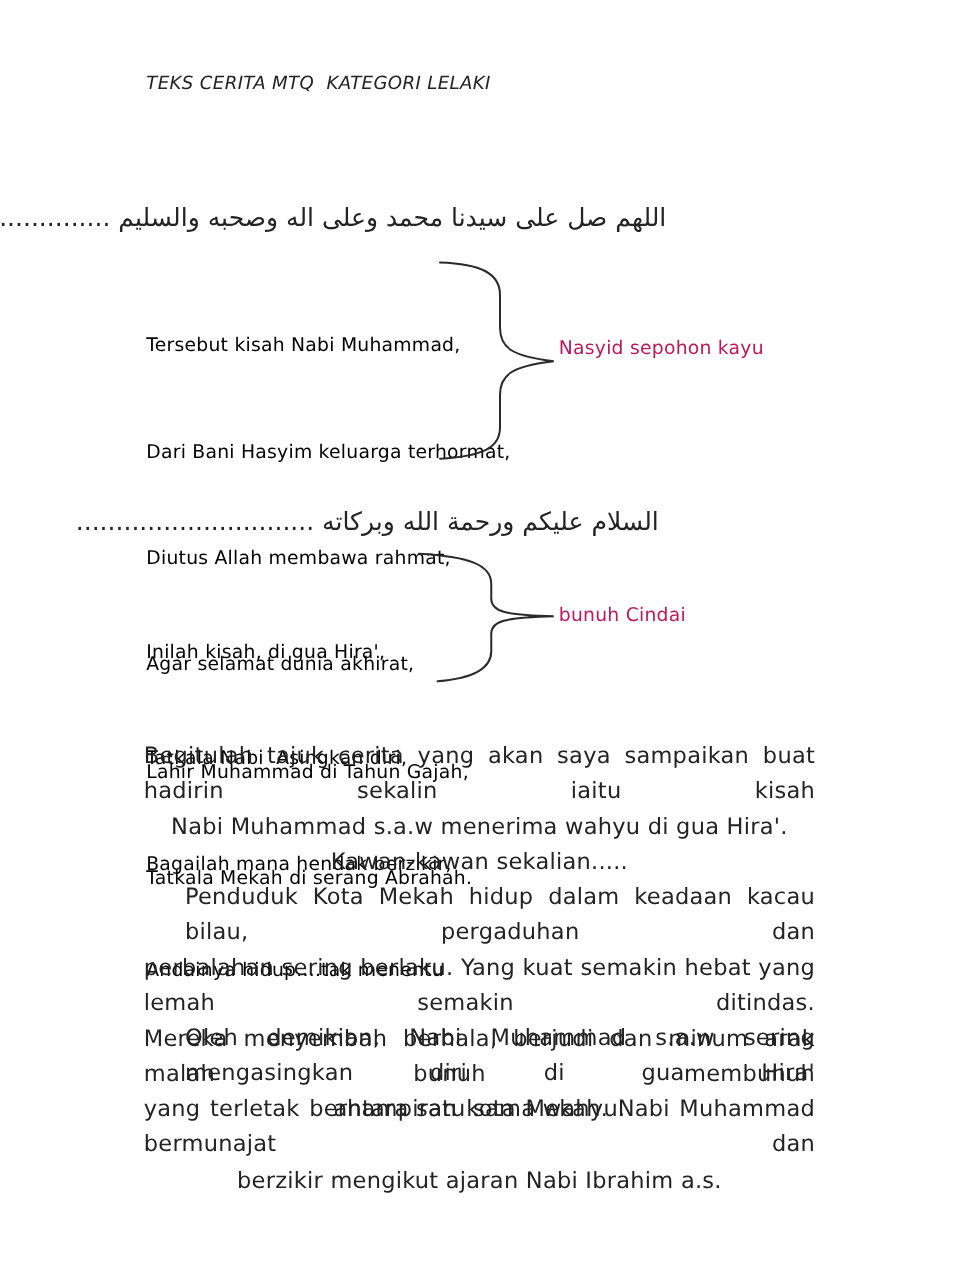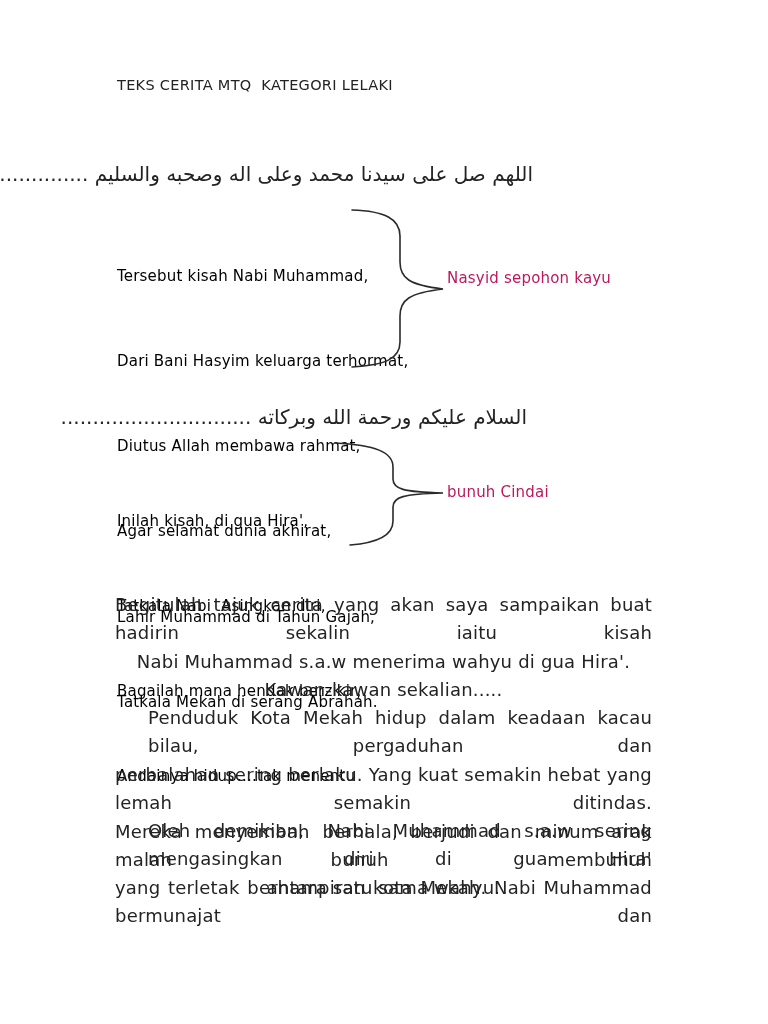--- a/index.html
+++ b/index.html
@@ -12,21 +12,21 @@
     position: relative;
   }
   .page { position: absolute; inset: 0; background: #ffffff; }
 
   .title-line {
     position: absolute; left: 117px;
     font-size: 14.5px; letter-spacing: 0.3px;
     line-height: 22px; white-space: pre;
     color: #232323;
   }
-  #title1 { top: 74px; }
+  #title1 { top: 56px; font-style: italic; }
   #title2 { top: 101px; }
 
   .arabic-line {
     position: absolute; left: 112px;
     direction: rtl; unicode-bidi: embed;
     font-size: 20px; line-height: 32px;
     white-space: pre; color: #232323;
   }
   #arabic1 { top: 158px; width: 421px; }
   #arabic2 { top: 401px; width: 415px; }
@@ -118,15 +118,16 @@
   <div id="para2" class="para">
     <div class="jl ind">Penduduk Kota Mekah hidup dalam keadaan kacau bilau, pergaduhan dan</div>
     <div class="jl">perbalahan sering berlaku. Yang kuat semakin hebat yang lemah semakin ditindas.</div>
     <div class="jl">Mereka menyembah berhala, berjudi dan minum arak malah bunuh membunuh</div>
     <div class="ll">antara satu sama wahyu.</div>
   </div>
 
   <div id="para3" class="para">
     <div class="jl ind">Oleh demikian, Nabi Muhammad s.a.w sering mengasingkan diri di gua Hira'</div>
     <div class="jl">yang terletak berhampiran kota Mekah. Nabi Muhammad bermunajat dan</div>
+    <div class="ll">berzikir mengikut ajaran Nabi Ibrahim a.s.</div>
   </div>
 
 </div>
 
 </body></html>

